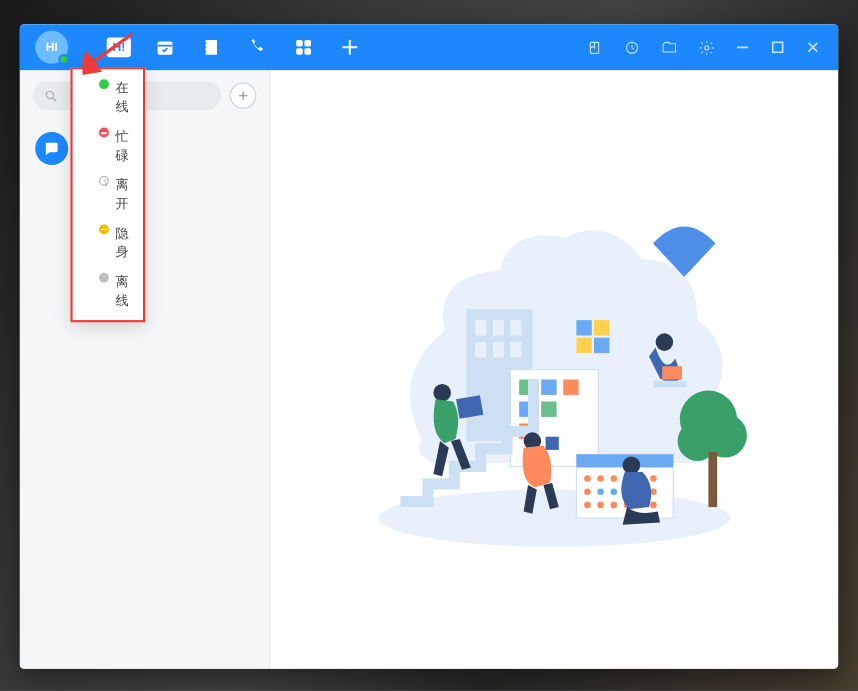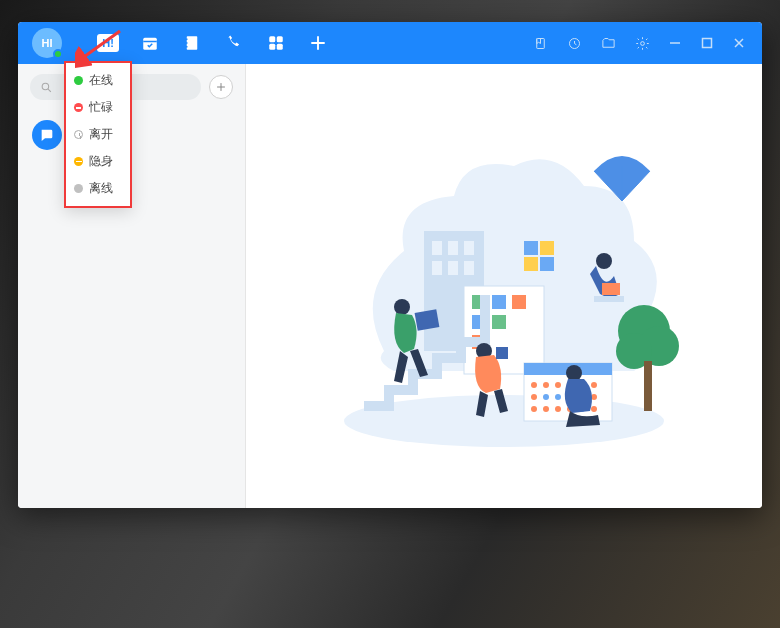--- a/index.html
+++ b/index.html
@@ -10,21 +10,21 @@
     position: relative;
     overflow: hidden;
   }
   .bg-blur {
     position: absolute; inset: 0;
     background: linear-gradient(120deg, #1a1a1a 0%, #3a3a3a 30%, #444 50%, #2a2a2a 70%, #4a4030 100%);
   }
   .app-window {
     position: absolute;
     left: 18px; top: 22px;
-    width: 744px; height: 486px;
+    width: 744px; height: 586px;
     background: #fff;
     border-radius: 4px;
     box-shadow: 0 8px 30px rgba(0,0,0,0.5);
     display: flex; flex-direction: column;
     overflow: hidden;
   }
   .titlebar {
     height: 42px;
     background: #1d87fd;
     display: flex; align-items: center;
@@ -117,22 +117,22 @@
     position: absolute;
     left: 46px; top: 39px;
     width: 68px;
     background:#fff;
     border:2px solid #f03a3a;
     box-shadow: 0 4px 16px rgba(0,0,0,0.15);
     padding: 4px 0;
     z-index: 20;
   }
   .status-item {
-    display:flex;align-items:center;gap:6px;
-    padding: 5px 8px;
+    display:flex;gap:6px;
+    padding: 5px 24px;
     font-size:12px;color:#444;cursor:pointer;
   }
   .si-dot { width:9px;height:9px;border-radius:50%; flex-shrink:0;}
   .si-online{background:#2ecc40;}
   .si-busy{background:#ff4d4f;position:relative;}
   .si-busy::after{content:"";position:absolute;left:2px;right:2px;top:4px;height:1.5px;background:#fff;}
   .si-away{background:#fff;border:1px solid #aaa;position:relative;}
   .si-away::after{content:"";position:absolute;left:3.5px;top:1.5px;width:1px;height:3px;background:#aaa;box-shadow:1px 3px 0 0 #aaa;}
   .si-hide{background:#ffb700;position:relative;}
   .si-hide::after{content:"";position:absolute;left:1.5px;right:1.5px;top:3.5px;height:1.5px;background:#fff;}

